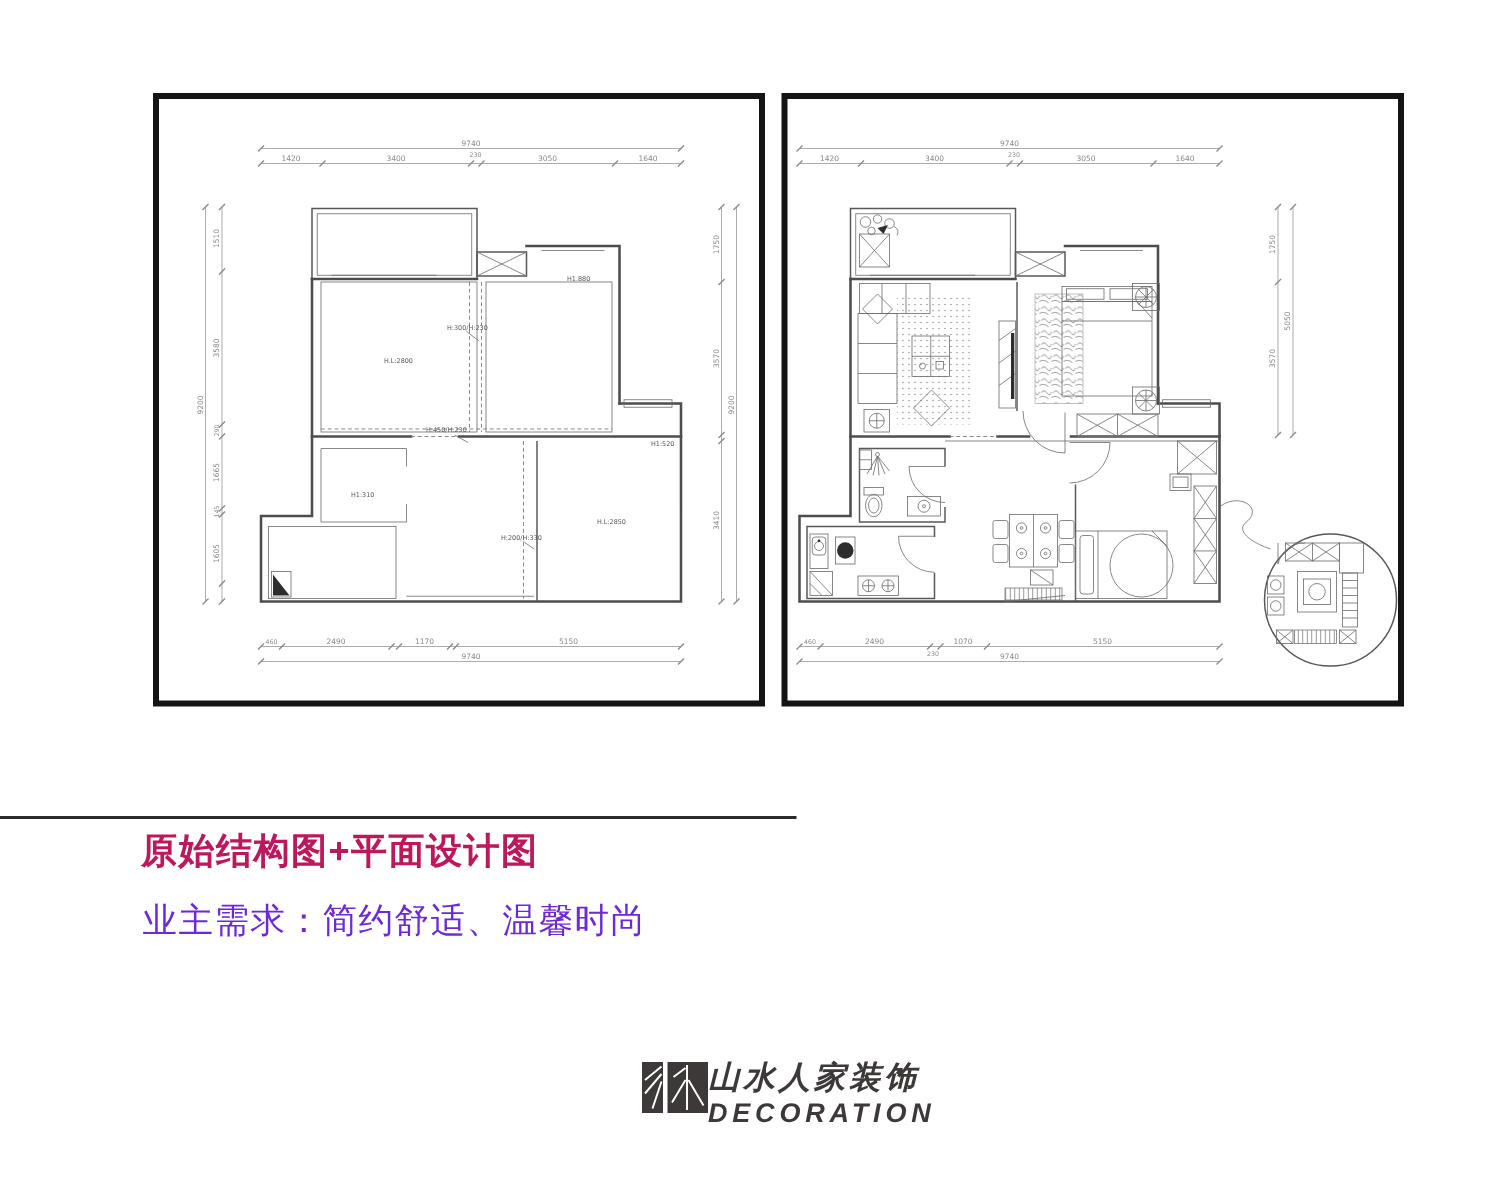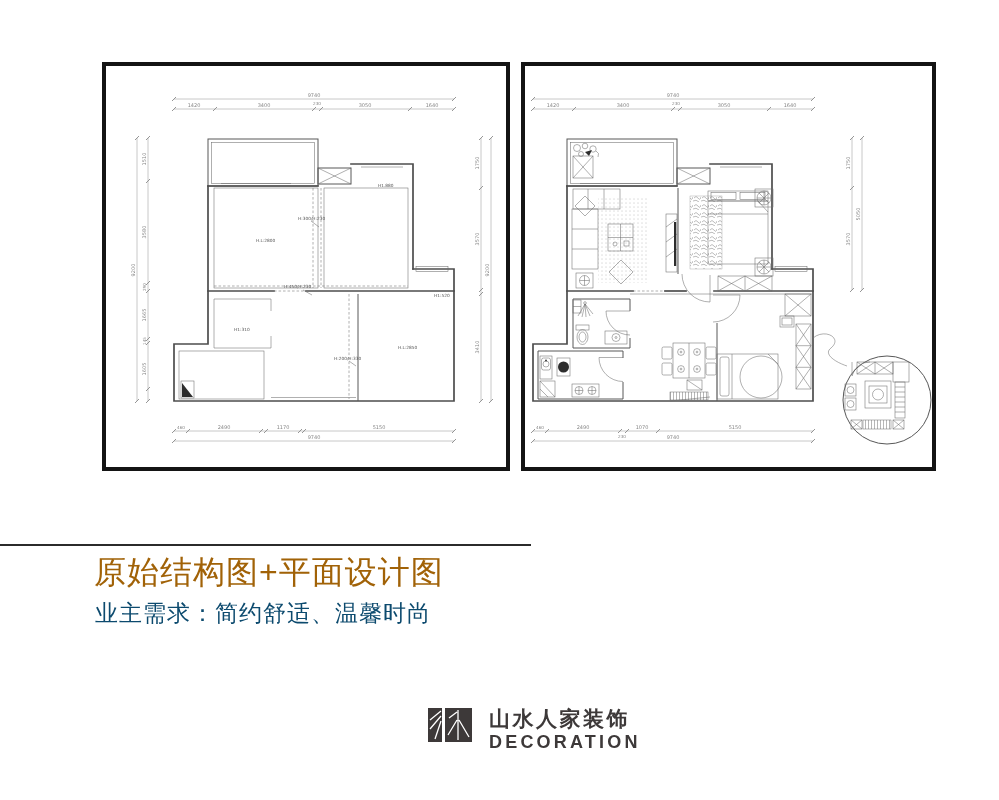--- a/index.html
+++ b/index.html
@@ -14,24 +14,24 @@
   .w2{stroke:#585858;stroke-width:1;fill:none;}
   .t{stroke:#6e6e6e;stroke-width:.55;fill:none;}
   .dm{stroke:#9a9a9a;stroke-width:.55;fill:none;}
   .tk{stroke:#8a8a8a;stroke-width:.9;fill:none;}
   .dash{stroke-dasharray:2.6 1.9;}
   .blk{fill:#2d2d2d;stroke:none;}
   text.dim{font:5px "DejaVu Sans",sans-serif;fill:#878787;}
   text.dims{font:4.2px "DejaVu Sans",sans-serif;fill:#878787;}
   text.lbl{font:4.3px "DejaVu Sans",sans-serif;fill:#565656;}
   .divider{position:absolute;left:0;top:544px;width:531px;height:2px;background:#2b2b2b;}
-  .title{position:absolute;left:94px;top:551px;font-size:32px;font-weight:400;color:#a16207;letter-spacing:1px;}
-  .subtitle{position:absolute;left:95px;top:598px;font-size:23px;font-weight:500;color:#0c4a6e;letter-spacing:1px;}
+  .title{position:absolute;left:94px;top:551px;font-size:24px;font-weight:700;color:#be185d;letter-spacing:1px;}
+  .subtitle{position:absolute;left:95px;top:598px;font-size:23px;font-weight:500;color:#6d28d9;letter-spacing:1px;}
   .logo{position:absolute;left:428px;top:708px;display:flex;align-items:flex-start;}
-  .logo-text{margin-left:17px;color:#3d3939;}
+  .logo-text{color:#3d3939;font-style:italic;}
   .logo-cn{font-size:21px;font-weight:700;letter-spacing:2.5px;line-height:1;}
   .logo-en{font-size:18px;font-weight:700;letter-spacing:3.2px;line-height:1;margin-top:4px;}
 </style>
 </head>
 <body>
 
 <div class="page">
 
   <div class="panel left">
     <svg width="400" height="401" viewBox="0 0 400 401">

